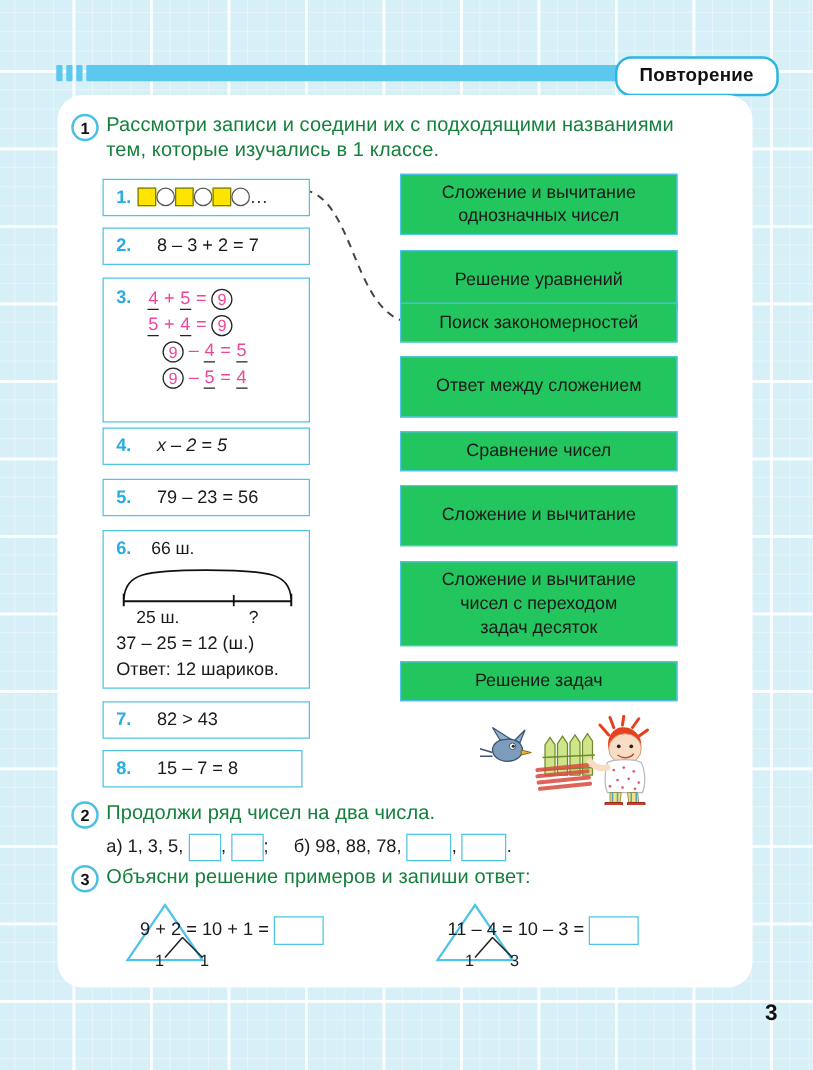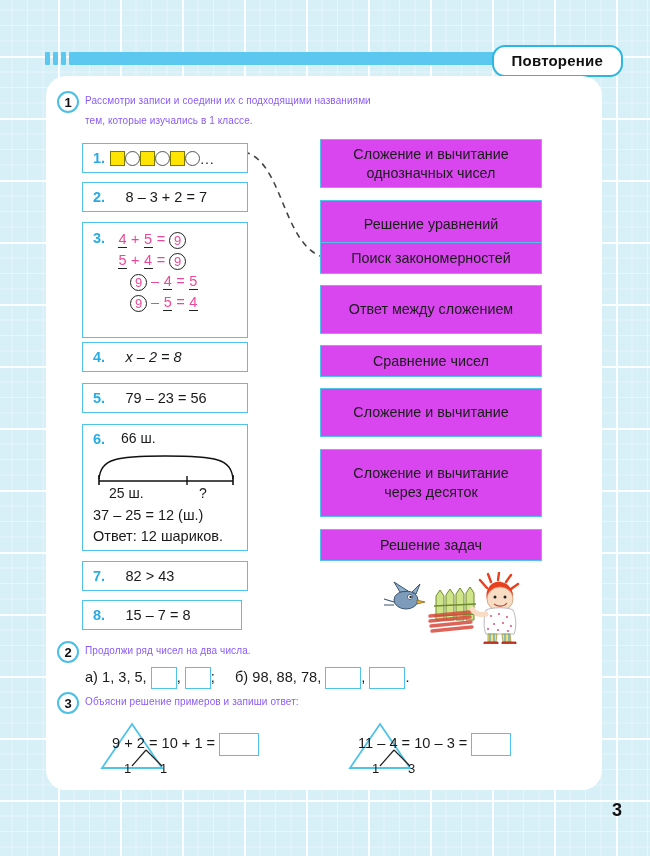--- a/index.html
+++ b/index.html
@@ -35,31 +35,31 @@
     position:absolute;left:46px;top:76px;width:556px;height:714px;
     background:#fff;border-radius:20px;
   }
   .ex-num{
     position:absolute;width:22px;height:22px;border-radius:50%;
     border:2px solid #4bbfe4;box-sizing:border-box;
     font-size:13px;font-weight:bold;color:#111;
     display:flex;align-items:center;justify-content:center;
     background:#fff;
   }
-  .ex-text{position:absolute;font-size:10px;color:#8b5cf6;line-height:20px;letter-spacing:.1px;}
+  .ex-text{position:absolute;font-size:16px;color:#15803d;line-height:20px;letter-spacing:.1px;}
   
   .rec{
     position:absolute;border:1.6px solid #4fc3e8;background:#fff;
     box-sizing:border-box;
   }
   .rec-num{color:#29ace3;font-weight:bold;font-size:14.5px;}
   .rec-body{font-size:14.5px;color:#1a1a1a;white-space:nowrap;padding-left:16px;}
   
   .topic{
-    position:absolute;left:320px;border:1.6px solid #4fc3e8;background:#d946ef;
+    position:absolute;left:320px;border:1.6px solid #4fc3e8;background:#22c55e;
     box-sizing:border-box;display:flex;align-items:center;justify-content:center;
     text-align:center;font-size:14.3px;color:#1a1a1a;line-height:19px;
     width:222px;
   }
   
   .sq{display:inline-block;width:15px;height:15px;background:#ffe400;border:1.4px solid #7a7a00;
       vertical-align:middle;box-sizing:border-box;}
   .ci{display:inline-block;width:15px;height:15px;border:1.4px solid #555;border-radius:50%;
       vertical-align:middle;box-sizing:border-box;}
   .dots{display:inline-block;vertical-align:middle;font-size:15px;color:#333;letter-spacing:1px;}
@@ -148,21 +148,21 @@
         <span>=</span>
         <span class="u">4</span>
       </div>
     </div>
   </div>
 </div>
 
 <div class="rec" style="left:82px;top:342px;width:166px;height:30px">
   <div style="position:absolute;left:10px;top:5px" class="nowrap">
     <span class="rec-num">4.</span>
-    <span class="rec-body" style="font-style:italic">x – 2 = 8</span>
+    <span class="rec-body" style="font-style:italic">x – 2 = 5</span>
   </div>
 </div>
 
 <div class="rec" style="left:82px;top:383px;width:166px;height:30px">
   <div style="position:absolute;left:10px;top:5px" class="nowrap">
     <span class="rec-num">5.</span>
     <span class="rec-body">79 – 23 = 56</span>
   </div>
 </div>
 
@@ -217,21 +217,22 @@
   <div>Сравнение чисел</div>
 </div>
 <div class="topic" style="top:388px;height:49px">
   <div>
     <div>Сложение и вычитание</div>
   </div>
 </div>
 <div class="topic" style="top:449px;height:68px">
   <div>
     <div>Сложение и вычитание</div>
-    <div>через десяток</div>
+    <div>чисел с переходом</div>
+    <div>задач десяток</div>
   </div>
 </div>
 <div class="topic" style="top:529px;height:32px">
   <div>Решение задач</div>
 </div>
 
 <svg style="position:absolute;left:378px;top:572px;width:165px;height:72px" viewBox="0 0 165 72">
 
   <g>
     <ellipse cx="28" cy="28" rx="12" ry="9" fill="#7d9cbb" stroke="#3c5470" stroke-width="1"></ellipse>

